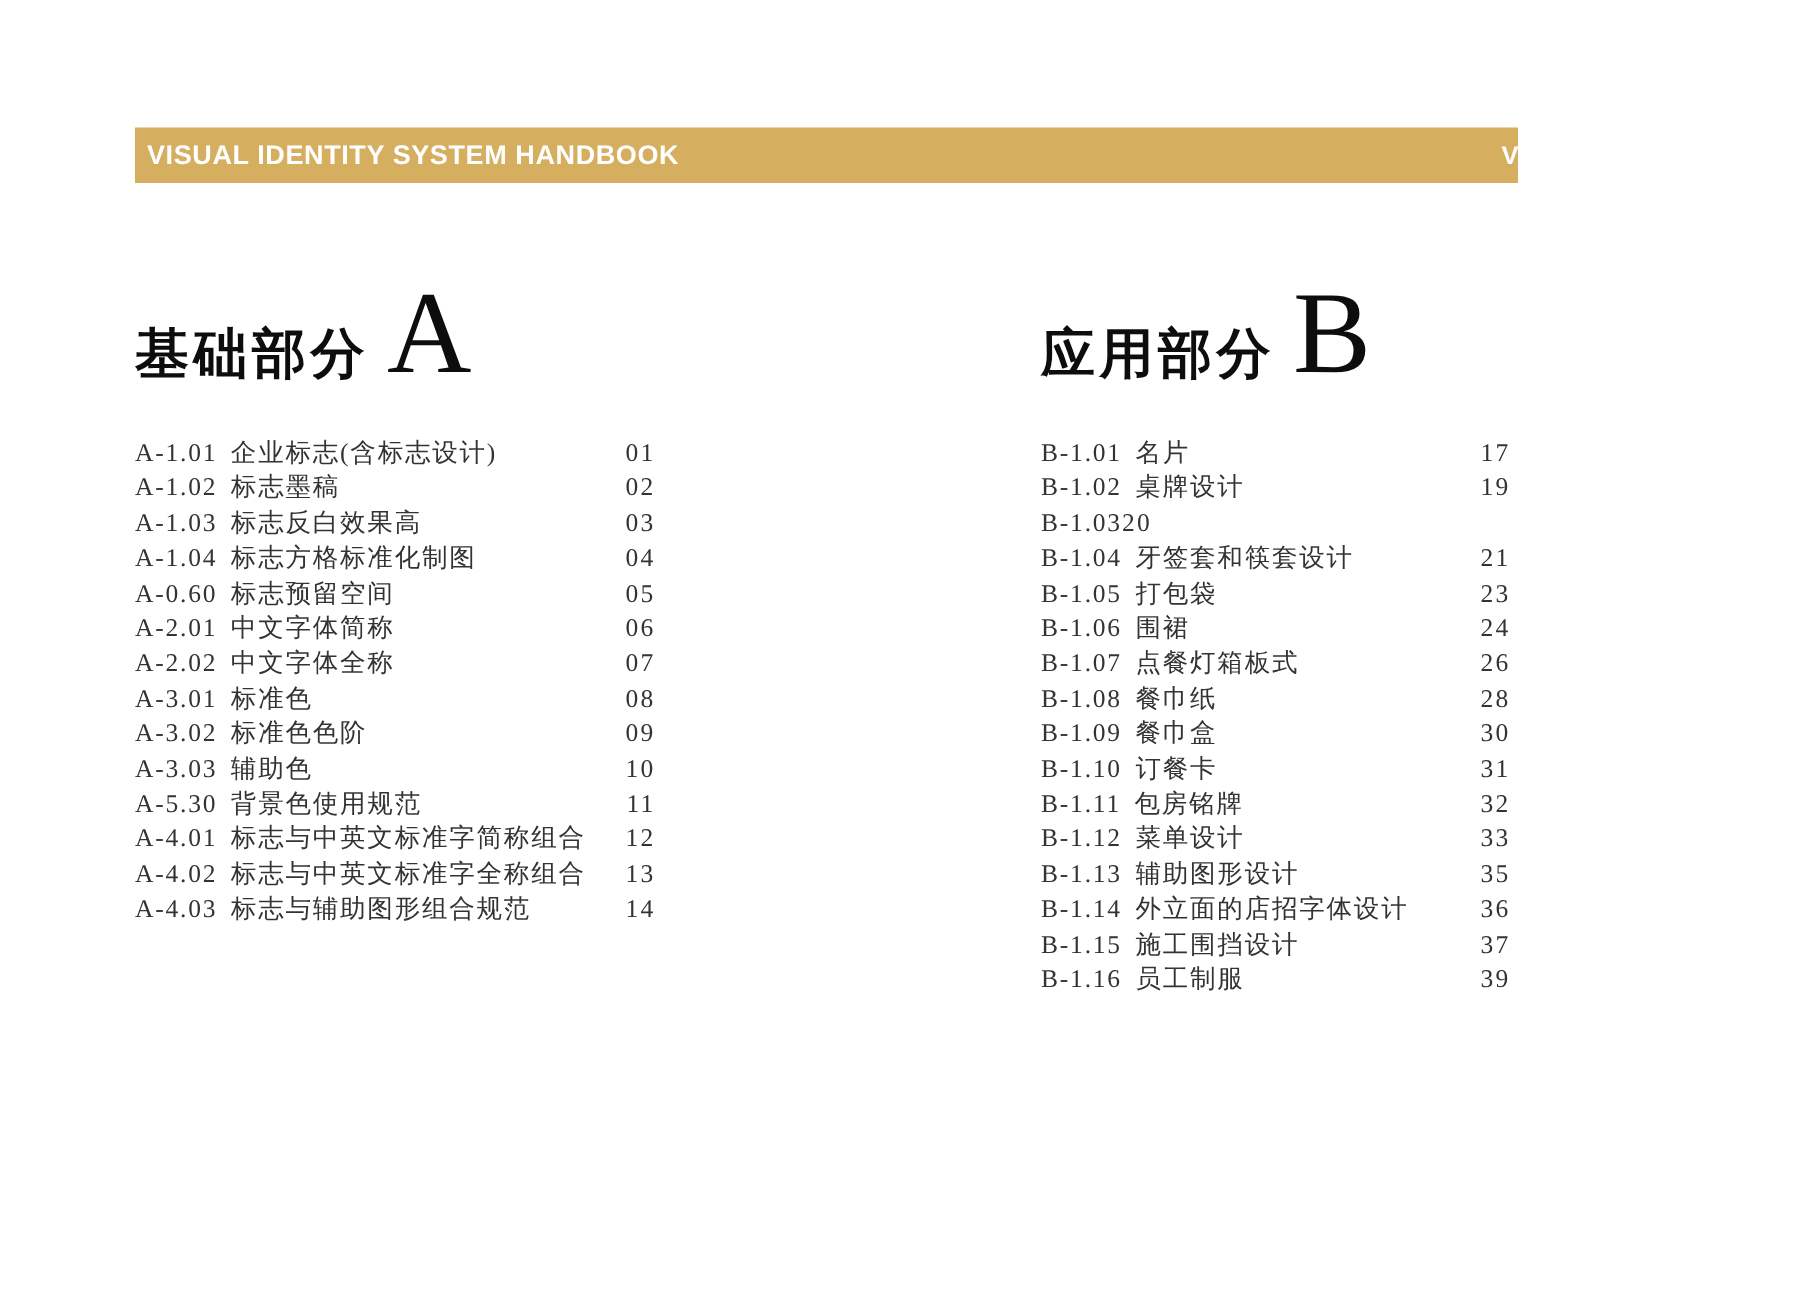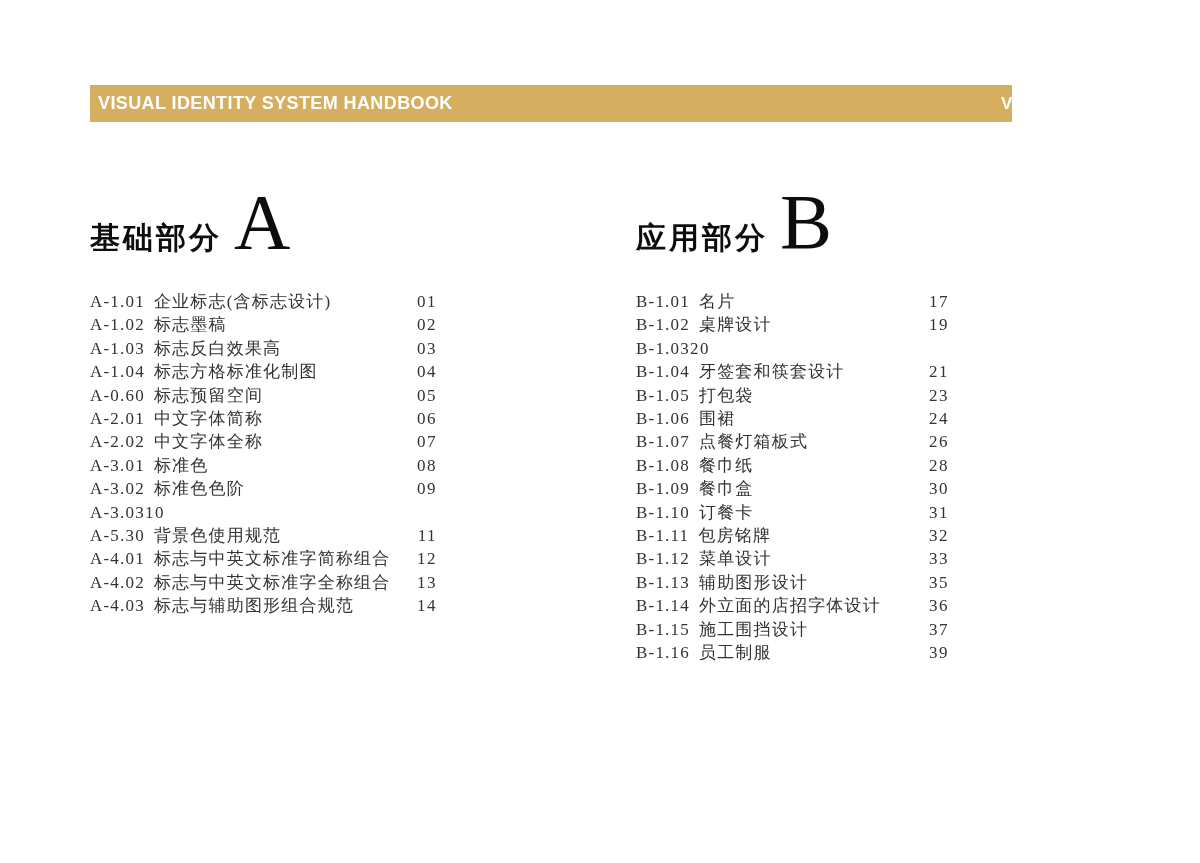--- a/index.html
+++ b/index.html
@@ -40,31 +40,31 @@
     font-size:17px;
     letter-spacing:0.5px;
     color:#ffffff;
     white-space:nowrap;
     text-align:right;
   }
 
   
   .col { position:absolute; top:183px; }
   .col-a { left:90px;  width:347px; }
-  .col-b { left:636px; width:313px; }
+  .col-b { left:694px; width:313px; }
 
   .sec-title {
     display:flex;
     align-items:baseline;
     height:66px;
     white-space:nowrap;
     color:#0d0d0d;
   }
   .sec-zh {
-    font-size:30px;
+    font-size:36px;
     font-weight:bold;
     letter-spacing:3px;
   }
   .sec-letter {
     font-size:78px;
     line-height:1;
     margin-left:12px;
     font-weight:400;
   }
 
@@ -150,20 +150,21 @@
         <span class="label">标准色</span>
         <span class="pagenum">08</span>
       </li>
         <li class="toc-row">
         <span class="code">A-3.02</span>
         <span class="label">标准色色阶</span>
         <span class="pagenum">09</span>
       </li>
         <li class="toc-row">
         <span class="code">A-3.03</span>
+        <span class="label">辅助色</span>
         <span class="pagenum">10</span>
       </li>
         <li class="toc-row">
         <span class="code">A-5.30</span>
         <span class="label">背景色使用规范</span>
         <span class="pagenum">11</span>
       </li>
         <li class="toc-row">
         <span class="code">A-4.01</span>
         <span class="label">标志与中英文标准字简称组合</span>

